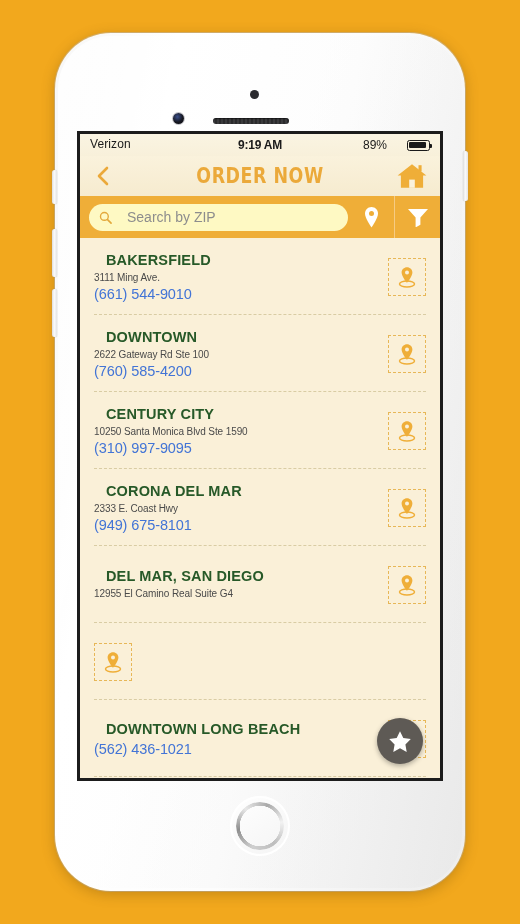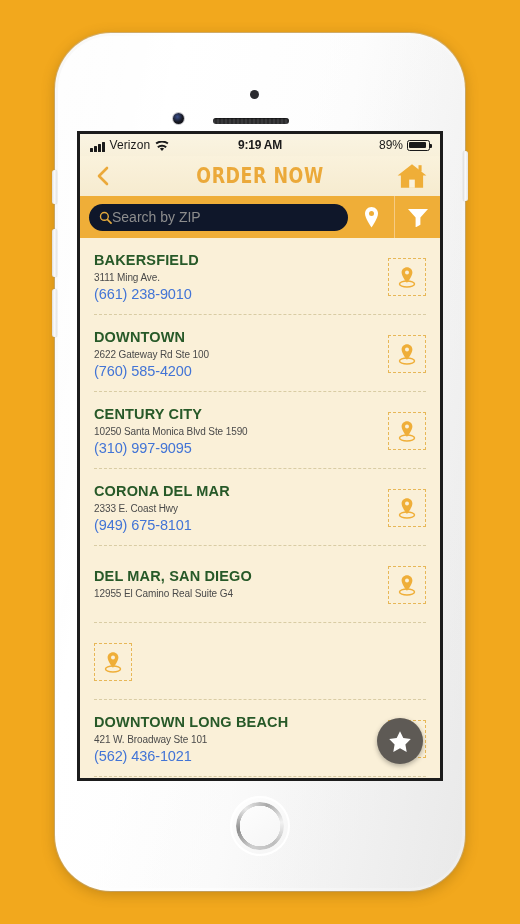--- a/index.html
+++ b/index.html
@@ -96,34 +96,34 @@
   
   .status-bar {
     height: 22px;
     background: linear-gradient(180deg,#FAF4E2 0%,#F8F0DA 100%);
     display: flex; align-items: center;
     padding: 0 10px;
     font-size: 12.5px; font-weight: bold;
     color: #1a1a1a;
     position: relative;
   }
-  .sb-left { display: flex; align-items: flex-end; gap: 5px; }
+  .sb-left { display: flex; align-items: flex-start; gap: 5px; flex-direction: column; }
   .sig-bars { display: flex; align-items: flex-end; gap: 1.5px; height: 9px; }
   .sig-bars i { width: 2.5px; background: #1a1a1a; border-radius: .5px; display:block; }
   .sig-bars i:nth-child(1){height:4px}
   .sig-bars i:nth-child(2){height:6px}
   .sig-bars i:nth-child(3){height:8px}
   .sig-bars i:nth-child(4){height:10px}
   .carrier { font-size: 12px; font-weight: 500; letter-spacing:.1px;}
   .wifi-ic { width: 14px; height: 11px; }
   .sb-time {
     position: absolute; left: 0; right: 0; text-align: center;
     font-size: 12px; font-weight: 600; letter-spacing: -.2px;
   }
-  .sb-right { margin-left: auto; display: flex; align-items: center; gap: 4px; font-size: 12px; font-weight: 500;}
+  .sb-right { margin-left: auto; display: flex; align-items: center; gap: 20px; font-size: 12px; font-weight: 500;}
   .batt {
     width: 23px; height: 11px; border: 1.3px solid #1a1a1a; border-radius: 2.5px;
     position: relative; padding: 1.3px;
   }
   .batt::after{
     content:""; position:absolute; right:-3.4px; top:3px;
     width:2px;height:4px;background:#1a1a1a;border-radius:0 1px 1px 0;
   }
   .batt span { display:block; height:100%; width:89%; background:#1a1a1a; border-radius:1px;}
 
@@ -148,25 +148,25 @@
   
   .search-bar {
     height: 42px;
     background: #EFAE38;
     display: flex; align-items: center;
     padding: 0 0 0 9px;
   }
   .search-field {
     flex: 1;
     height: 27px;
-    background: #0f172a;
+    background: #fef9c3;
     border-radius: 14px;
     display: flex; align-items: center;
     padding: 0 10px;
-    gap: 0;
+    gap: 15px;
   }
   .search-field .mag { width: 13px; height: 13px; flex: none; }
   .search-input {
     border: 0; outline: 0; background: transparent;
     font-family: "Liberation Sans", sans-serif;
     font-size: 14px; color: #8d8d8d; width: 100%;
   }
   .search-input::placeholder { color: #8d8d8d; }
   .pin-btn {
     width: 46px; height: 42px;
@@ -194,20 +194,21 @@
     border-bottom: 1px dashed #D9CCA4;
     min-height: 77px;
   }
   .loc-text { flex: 1; min-width: 0; }
   .loc-city {
     color: #275928;
     font-size: 14.5px;
     font-weight: bold;
     letter-spacing: .15px;
     margin-bottom: 4px;
+    margin-left: 12px;
   }
   .loc-addr {
     color: #4a4a4a;
     font-size: 10px;
     margin-bottom: 3px;
     letter-spacing: -.1px;
   }
   .loc-phone {
     color: #4274D6;
     font-size: 14.5px;
@@ -306,21 +307,21 @@
         </svg>
       </div>
     </div>
 
     <div class="list">
 
       <div class="loc-row">
         <div class="loc-text">
           <div class="loc-city">BAKERSFIELD</div>
           <div class="loc-addr">3111 Ming Ave.</div>
-          <div class="loc-phone">(661) 238-9010</div>
+          <div class="loc-phone">(661) 544-9010</div>
         </div>
         <div class="loc-pin-box">
           <svg width="22" height="24" viewBox="0 0 22 24">
             <ellipse cx="11" cy="19" rx="7.5" ry="3" fill="none" stroke="#EFAE38" stroke-width="1.5"></ellipse>
             <path d="M11 2.2c-3 0-5.4 2.4-5.4 5.4 0 4 5.4 10.4 5.4 10.4s5.4-6.4 5.4-10.4c0-3-2.4-5.4-5.4-5.4z" fill="#EFAE38"></path>
             <circle cx="11" cy="7.5" r="2" fill="#FAF0D8"></circle>
           </svg>
         </div>
       </div>
 
@@ -389,21 +390,20 @@
             <ellipse cx="11" cy="19" rx="7.5" ry="3" fill="none" stroke="#EFAE38" stroke-width="1.5"></ellipse>
             <path d="M11 2.2c-3 0-5.4 2.4-5.4 5.4 0 4 5.4 10.4 5.4 10.4s5.4-6.4 5.4-10.4c0-3-2.4-5.4-5.4-5.4z" fill="#EFAE38"></path>
             <circle cx="11" cy="7.5" r="2" fill="#FAF0D8"></circle>
           </svg>
         </div>
       </div>
 
       <div class="loc-row">
         <div class="loc-text">
           <div class="loc-city">DOWNTOWN LONG BEACH</div>
-          <div class="loc-addr">421 W. Broadway Ste 101</div>
           <div class="loc-phone">(562) 436-1021</div>
         </div>
         <div class="loc-pin-box">
           <svg width="22" height="24" viewBox="0 0 22 24">
             <ellipse cx="11" cy="19" rx="7.5" ry="3" fill="none" stroke="#EFAE38" stroke-width="1.5"></ellipse>
             <path d="M11 2.2c-3 0-5.4 2.4-5.4 5.4 0 4 5.4 10.4 5.4 10.4s5.4-6.4 5.4-10.4c0-3-2.4-5.4-5.4-5.4z" fill="#EFAE38"></path>
             <circle cx="11" cy="7.5" r="2" fill="#FAF0D8"></circle>
           </svg>
         </div>
       </div>

